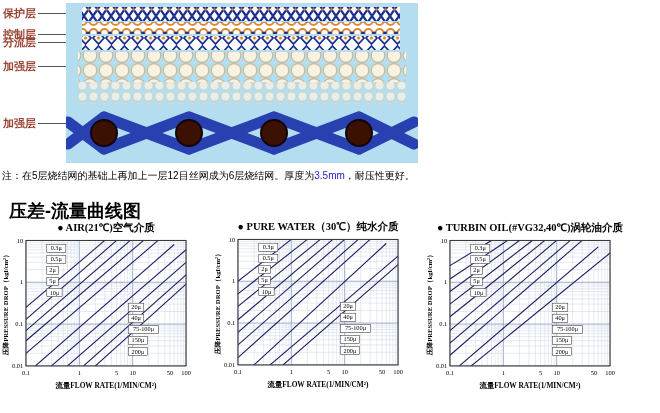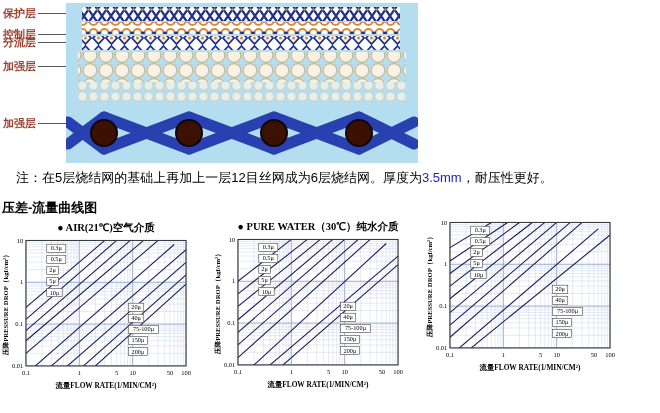--- a/index.html
+++ b/index.html
@@ -9,24 +9,24 @@
   }
   
   .diagram-svg{position:absolute;top:3px;left:66px;}
   .lbl-row{
     position:absolute;left:3px;width:63px;height:13px;
     display:flex;align-items:center;
     color:#994433;font-size:11px;font-weight:bold;white-space:nowrap;
   }
   .lbl-row .dash{flex:1;border-top:1px solid #555;margin-left:2px;height:0;}
   
-  .note{position:absolute;top:169px;left:2px;font-size:13px;color:#000;white-space:nowrap;margin-left:14px;}
+  .note{position:absolute;top:169px;left:2px;font-size:10px;color:#000;white-space:nowrap;}
   .note .hl{color:#2323cc;}
   
-  .sec-title{position:absolute;top:199px;left:2px;font-size:13px;font-weight:bold;color:#000;}
+  .sec-title{position:absolute;top:199px;left:9px;font-size:18px;font-weight:bold;color:#000;}
   
   .charts{position:absolute;top:217px;left:0;width:588px;display:flex;}
   .chart{width:220px;display:flex;flex-direction:column;align-items:center;}
   .chart-title{
     font-family:"Liberation Serif",serif;font-weight:bold;
     font-size:10.5px;color:#000;margin:3px 0 0 0;white-space:nowrap;
   }
   svg.plot{display:block;}
 </style>
 </head>
@@ -331,20 +331,21 @@
         <text x="172" y="129.5" font-size="6" text-anchor="middle" font-family="&quot;Liberation Serif&quot;,serif" fill="#000">100</text>
         <text x="21.5" y="7" font-size="6" text-anchor="end" font-family="&quot;Liberation Serif&quot;,serif" fill="#000">10</text>
         <text x="21.5" y="45.66666666666667" font-size="6" text-anchor="end" font-family="&quot;Liberation Serif&quot;,serif" fill="#000">1</text>
         <text x="21.5" y="84.33333333333334" font-size="6" text-anchor="end" font-family="&quot;Liberation Serif&quot;,serif" fill="#000">0.1</text>
         <text x="21.5" y="123" font-size="6" text-anchor="end" font-family="&quot;Liberation Serif&quot;,serif" fill="#000">0.01</text>
         <text x="98" y="141" font-size="6.8" text-anchor="middle" font-weight="bold" font-family="&quot;Liberation Serif&quot;,serif" fill="#000">流量FLOW RATE(1/MIN/CM²)</text>
         <text font-size="6.2" text-anchor="middle" font-weight="bold" font-family="&quot;Liberation Serif&quot;,serif" fill="#000" transform="translate(7,63) rotate(-90)">压降PRESSURE DROP（kgf/cm²）</text>
       </svg>
   </div>
   <div class="chart">
+    <div class="chart-title">● TURBIN OIL(#VG32,40℃)涡轮油介质</div>
     <svg class="plot" width="212" height="158" viewBox="0 0 196 146">
         <line x1="24" y1="5" x2="24" y2="121" stroke="#8fa0c0" stroke-width="0.8"></line>
         <line x1="38.85081311942308" y1="5" x2="38.85081311942308" y2="121" stroke="#c9d3e6" stroke-width="0.45"></line>
         <line x1="47.53798189950335" y1="5" x2="47.53798189950335" y2="121" stroke="#c9d3e6" stroke-width="0.45"></line>
         <line x1="53.701626238846146" y1="5" x2="53.701626238846146" y2="121" stroke="#c9d3e6" stroke-width="0.45"></line>
         <line x1="58.482520213910256" y1="5" x2="58.482520213910256" y2="121" stroke="#c9d3e6" stroke-width="0.45"></line>
         <line x1="62.38879501892642" y1="5" x2="62.38879501892642" y2="121" stroke="#c9d3e6" stroke-width="0.45"></line>
         <line x1="65.69150330737001" y1="5" x2="65.69150330737001" y2="121" stroke="#c9d3e6" stroke-width="0.45"></line>
         <line x1="68.55243935826923" y1="5" x2="68.55243935826923" y2="121" stroke="#c9d3e6" stroke-width="0.45"></line>
         <line x1="71.0759637990067" y1="5" x2="71.0759637990067" y2="121" stroke="#c9d3e6" stroke-width="0.45"></line>

